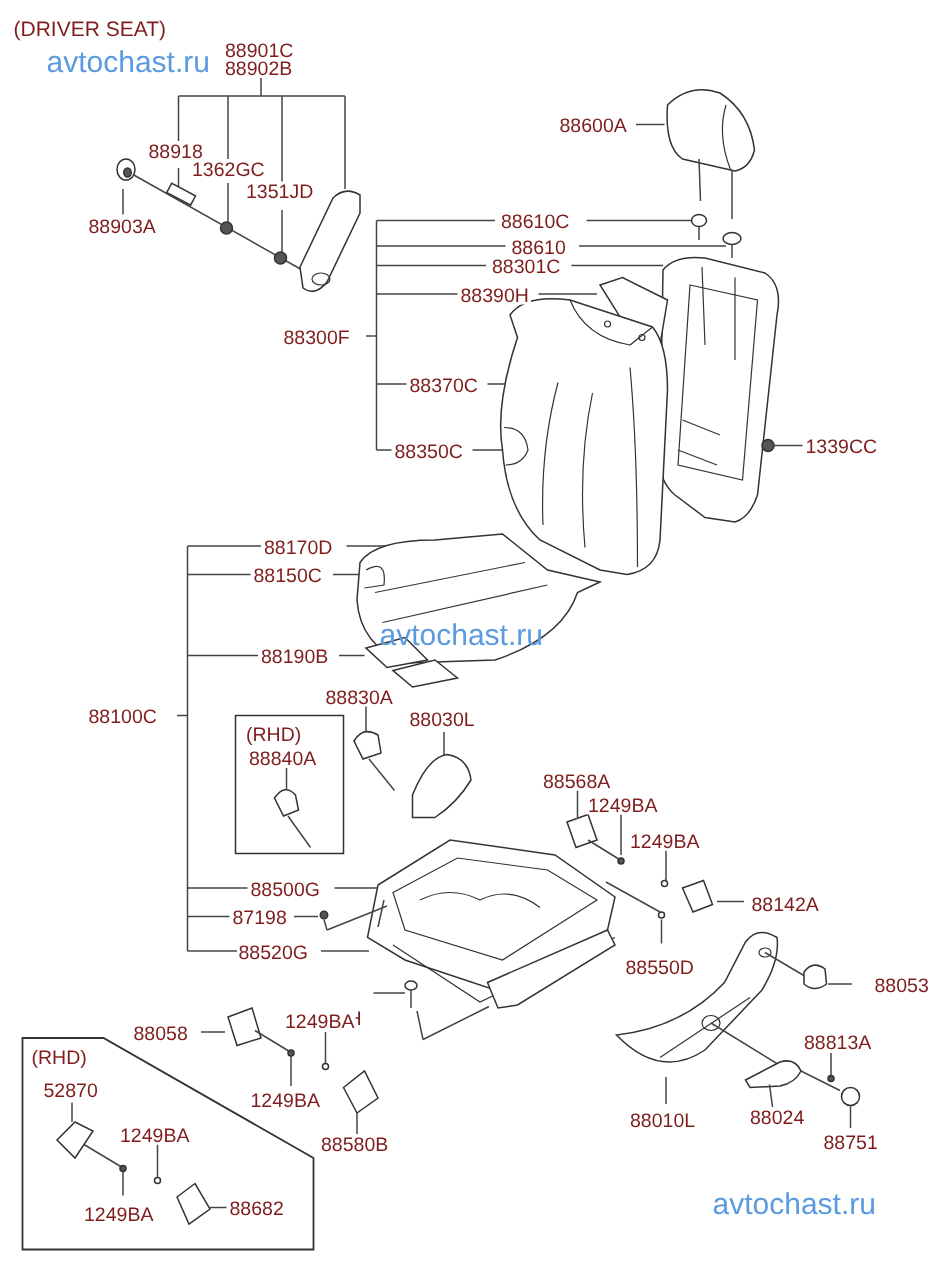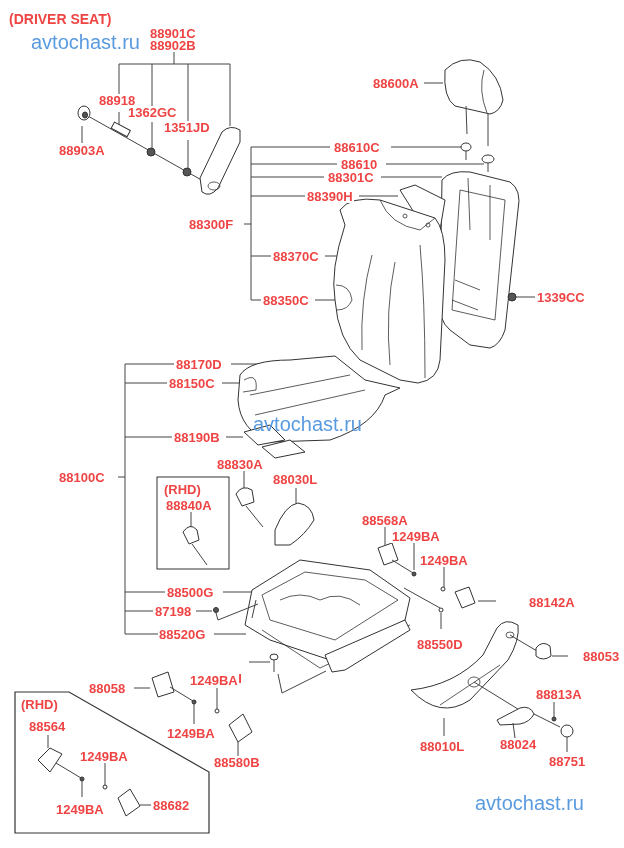--- a/index.html
+++ b/index.html
@@ -1,19 +1,19 @@
 <!DOCTYPE html>
 <html><head>
   <meta charset="utf-8">
   <style>
     html, body { margin:0; padding:0; background:#ffffff; }
     body { width:624px; height:848px; position:relative; overflow:hidden;
            font-family:"Liberation Sans", sans-serif; color:#222; }
-    .lbl { position:absolute; font-size:13px; line-height:13px; color:#ef4444;
-           white-space:nowrap; background:#fff; padding:0 1px;font-weight:bold; }
+    .lbl { position:absolute; font-size:13px; line-height:13px; color:#7f1d1d;
+           white-space:nowrap; background:#fff; padding:0 1px; }
     .wm { position:absolute; font-size:20px; line-height:20px; color:#5a9be0;
           white-space:nowrap; letter-spacing:0px; }
     svg.draw { position:absolute; left:0; top:0; }
     .ln { stroke:#444; stroke-width:1; fill:none; }
     .pt { stroke:#333; stroke-width:1; fill:#fff; }
     .pt2 { stroke:#333; stroke-width:0.8; fill:none; }
     .dark { stroke:#333; stroke-width:1; fill:#555; }
   </style>
 </head>
 <body>
@@ -234,35 +234,35 @@
 <div class="lbl" style="left:173px;top:431px;">88190B</div>
 <div class="lbl" style="left:58px;top:471px;">88100C</div>
 <div class="lbl" style="left:216px;top:458px;">88830A</div>
 <div class="lbl" style="left:272px;top:473px;">88030L</div>
 <div class="lbl" style="left:163px;top:483px;">(RHD)</div>
 <div class="lbl" style="left:165px;top:499px;">88840A</div>
 
 <div class="lbl" style="left:361px;top:514px;">88568A</div>
 <div class="lbl" style="left:391px;top:530px;">1249BA</div>
 <div class="lbl" style="left:419px;top:554px;">1249BA</div>
-<div class="lbl" style="left:500px;top:596px;margin-left:28px;">88142A</div>
+<div class="lbl" style="left:500px;top:596px;">88142A</div>
 
 <div class="lbl" style="left:166px;top:586px;">88500G</div>
 <div class="lbl" style="left:154px;top:605px;">87198</div>
 <div class="lbl" style="left:158px;top:628px;">88520G</div>
 <div class="lbl" style="left:416px;top:638px;">88550D</div>
 <div class="lbl" style="left:194px;top:656px;margin-top:16px;">1125KH</div>
 <div class="lbl" style="left:582px;top:650px;">88053</div>
 
 <div class="lbl" style="left:88px;top:682px;">88058</div>
 <div class="lbl" style="left:189px;top:674px;">1249BA</div>
 <div class="lbl" style="left:166px;top:727px;">1249BA</div>
 <div class="lbl" style="left:213px;top:756px;">88580B</div>
 <div class="lbl" style="left:535px;top:688px;">88813A</div>
 <div class="lbl" style="left:419px;top:740px;">88010L</div>
 <div class="lbl" style="left:499px;top:738px;">88024</div>
 <div class="lbl" style="left:548px;top:755px;">88751</div>
 
 <div class="lbl" style="left:20px;top:698px;">(RHD)</div>
-<div class="lbl" style="left:28px;top:720px;">88564</div>
+<div class="lbl" style="left:28px;top:720px;">52870</div>
 <div class="lbl" style="left:79px;top:750px;">1249BA</div>
 <div class="lbl" style="left:55px;top:803px;">1249BA</div>
 <div class="lbl" style="left:152px;top:799px;">88682</div>
 
 </body></html>

